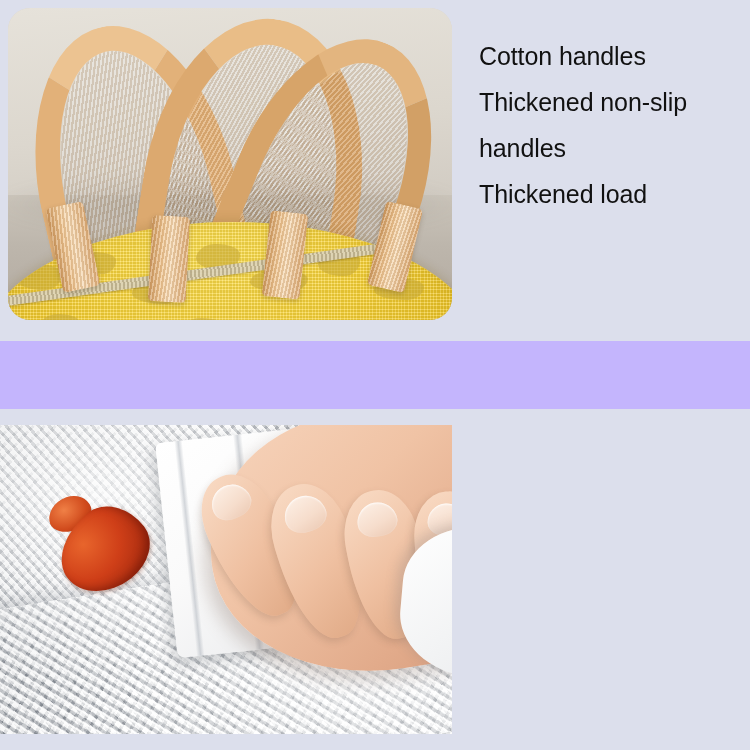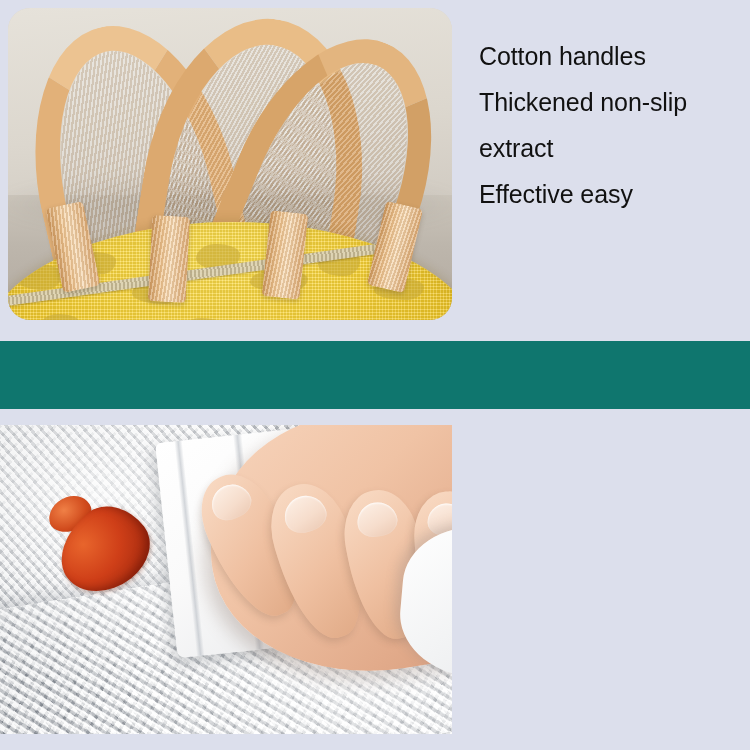--- a/index.html
+++ b/index.html
@@ -11,21 +11,21 @@
   body {
     width: 750px;
     height: 750px;
     overflow: hidden;
     font-family: "Liberation Sans", sans-serif;
   }
   .page {
     position: relative;
     width: 750px;
     height: 750px;
-    background: #0f766e;
+    background: #c4b5fd;
   }
 
   
   .panel-one {
     position: absolute;
     left: 0;
     top: 0;
     width: 750px;
     height: 341px;
     background: #dcdfec;
@@ -383,22 +383,22 @@
 
       <div class="strap-foot" style="left:46px;  top:196px; transform:rotate(-12deg);"></div>
       <div class="strap-foot" style="left:142px; top:208px; transform:rotate(3deg);"></div>
       <div class="strap-foot" style="left:258px; top:204px; transform:rotate(6deg);"></div>
       <div class="strap-foot" style="left:368px; top:196px; transform:rotate(13deg);"></div>
     </div>
 
     <div class="feature-text text-one">
       <span class="feature-line">Cotton handles</span>
       <span class="feature-line">Thickened non-slip</span>
-      <span class="feature-line">extract</span>
-      <span class="feature-line">Effective easy</span>
+      <span class="feature-line">handles</span>
+      <span class="feature-line">Thickened load</span>
     </div>
   </section>
 
   <section class="panel-two">
 
     <div class="photo-foil">
       <div class="foil-base"></div>
       <div class="foil-quilt"></div>
       <div class="foil-fold"></div>
       <div class="foil-sheen"></div>

